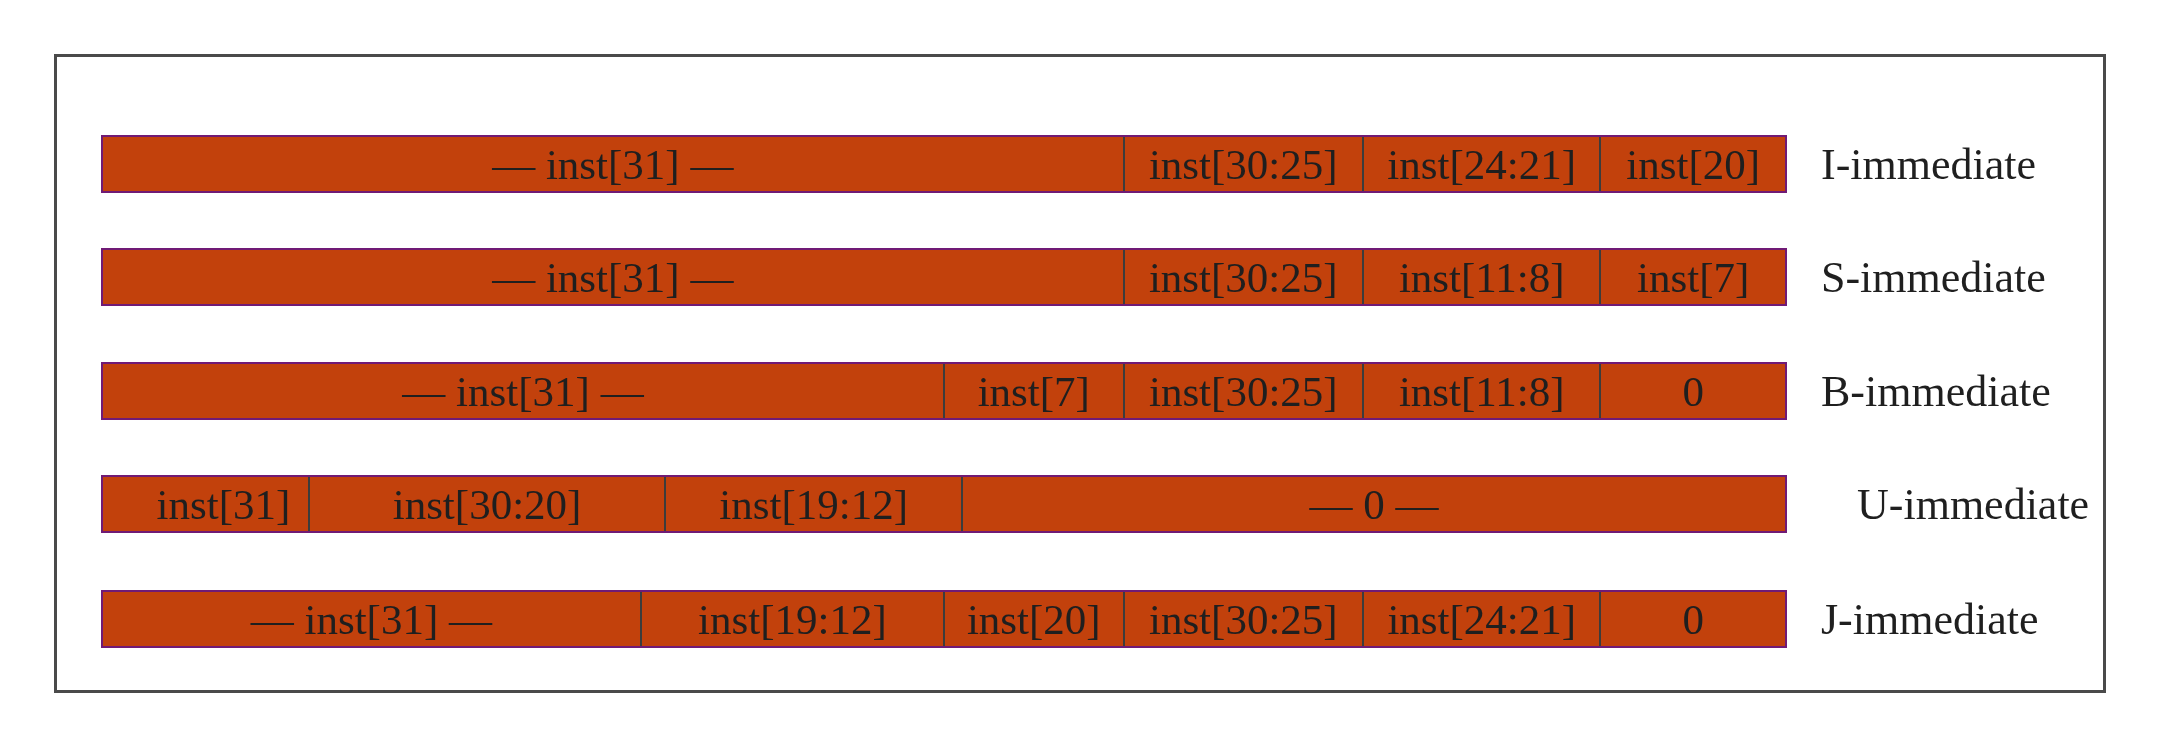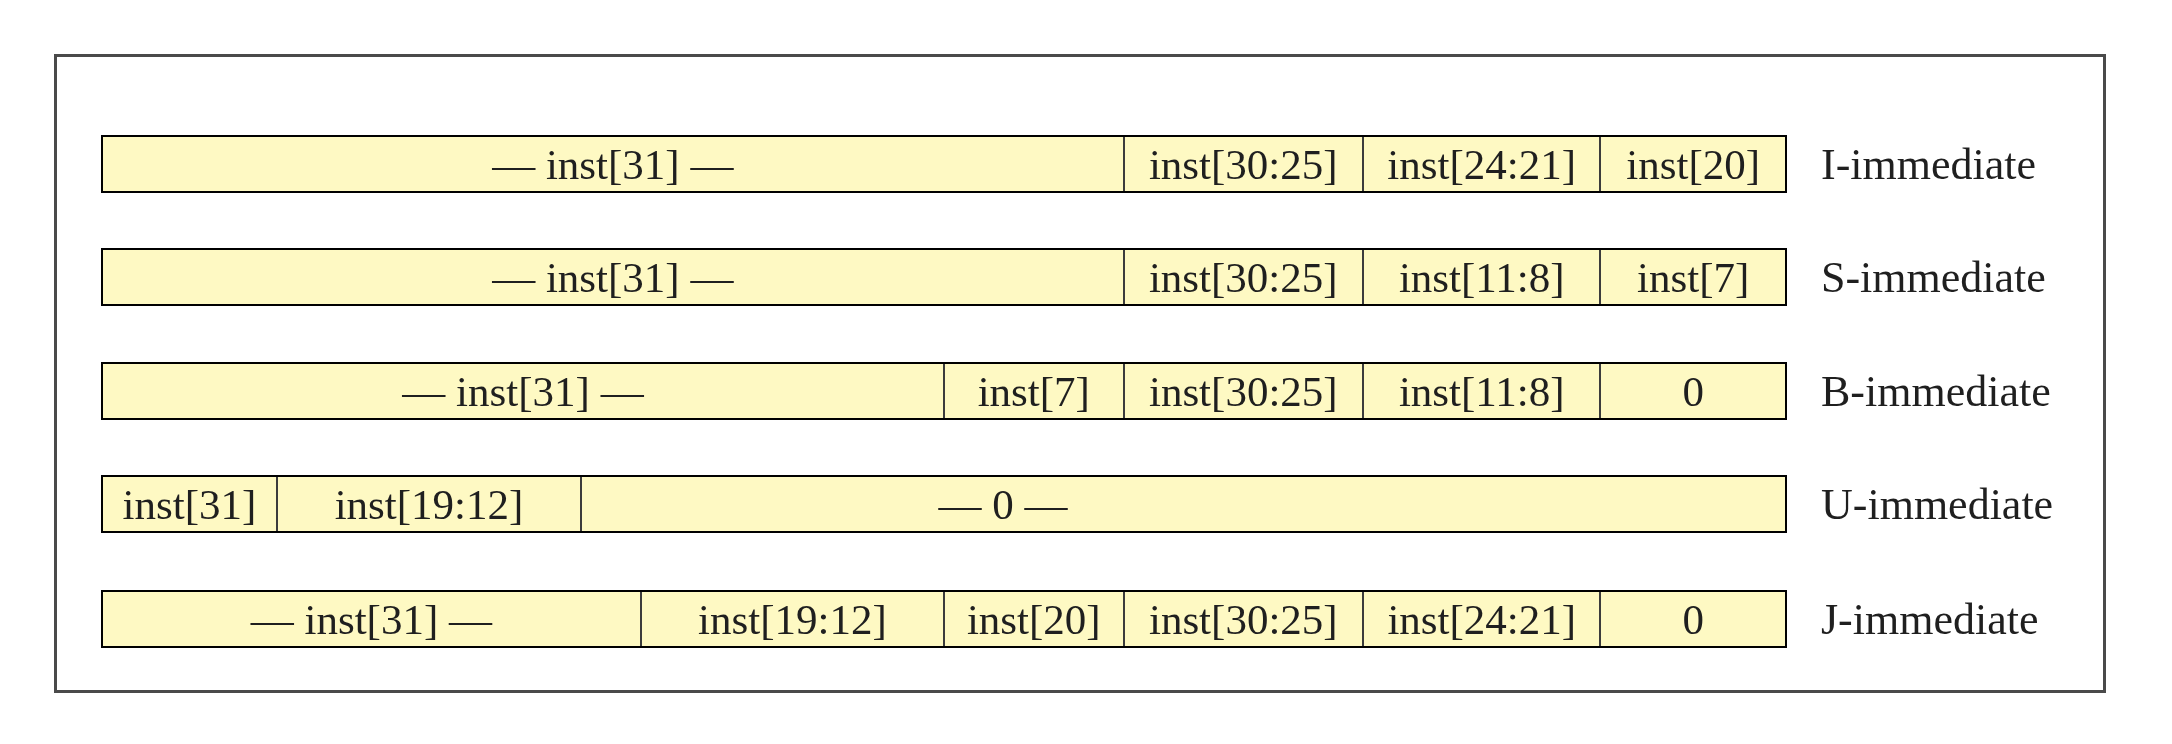--- a/index.html
+++ b/index.html
@@ -26,22 +26,22 @@
     line-height:38px;
     white-space:nowrap;
     color:#2a2a2a;
   }
   .imm-row{
     position:absolute;
     left:101px;
     width:1686px;height:58px;
     display:flex;
     box-sizing:border-box;
-    border:2px solid #000000;
-    background:#fef9c3;
+    border:2px solid #701a75;
+    background:#c2410c;
   }
   .cell{
     box-sizing:border-box;
     border-right:2px solid #3c3c3c;
     display:flex;
     align-items:center;
     justify-content:center;
     font-size:43px;
     white-space:nowrap;
     overflow:hidden;
@@ -55,21 +55,21 @@
     display:flex;
     align-items:center;
     font-size:44px;
     white-space:nowrap;
     color:#1f1f1f;
     margin-left:16px;
   }
   .top-i{top:135px;}
   .top-s{top:248px;}
   .top-b{top:362px;}
-  .top-u{top:475px;}
+  .top-u{top:475px;padding-left:36px;}
   .top-j{top:590px;}
 </style>
 </head>
 <body>
 
 <div class="frame">
 
   <span class="bit-label" style="left:136px">31</span>
   <span class="bit-label" style="left:261px">30</span>
   <span class="bit-label" style="left:570px">20</span>
@@ -104,20 +104,21 @@
   <div class="cell" style="width:844px">— inst[31] —</div>
   <div class="cell" style="width:180px">inst[7]</div>
   <div class="cell" style="width:240px">inst[30:25]</div>
   <div class="cell" style="width:238px">inst[11:8]</div>
   <div class="cell" style="width:184px">0</div>
 </div>
 <div class="row-label top-b">B-immediate</div>
 
 <div class="imm-row top-u">
   <div class="cell" style="width:175px">inst[31]</div>
+  <div class="cell" style="width:365px">inst[30:20]</div>
   <div class="cell" style="width:304px">inst[19:12]</div>
   <div class="cell" style="width:842px">— 0 —</div>
 </div>
 <div class="row-label top-u">U-immediate</div>
 
 <div class="imm-row top-j">
   <div class="cell" style="width:540px">— inst[31] —</div>
   <div class="cell" style="width:304px">inst[19:12]</div>
   <div class="cell" style="width:180px">inst[20]</div>
   <div class="cell" style="width:240px">inst[30:25]</div>

